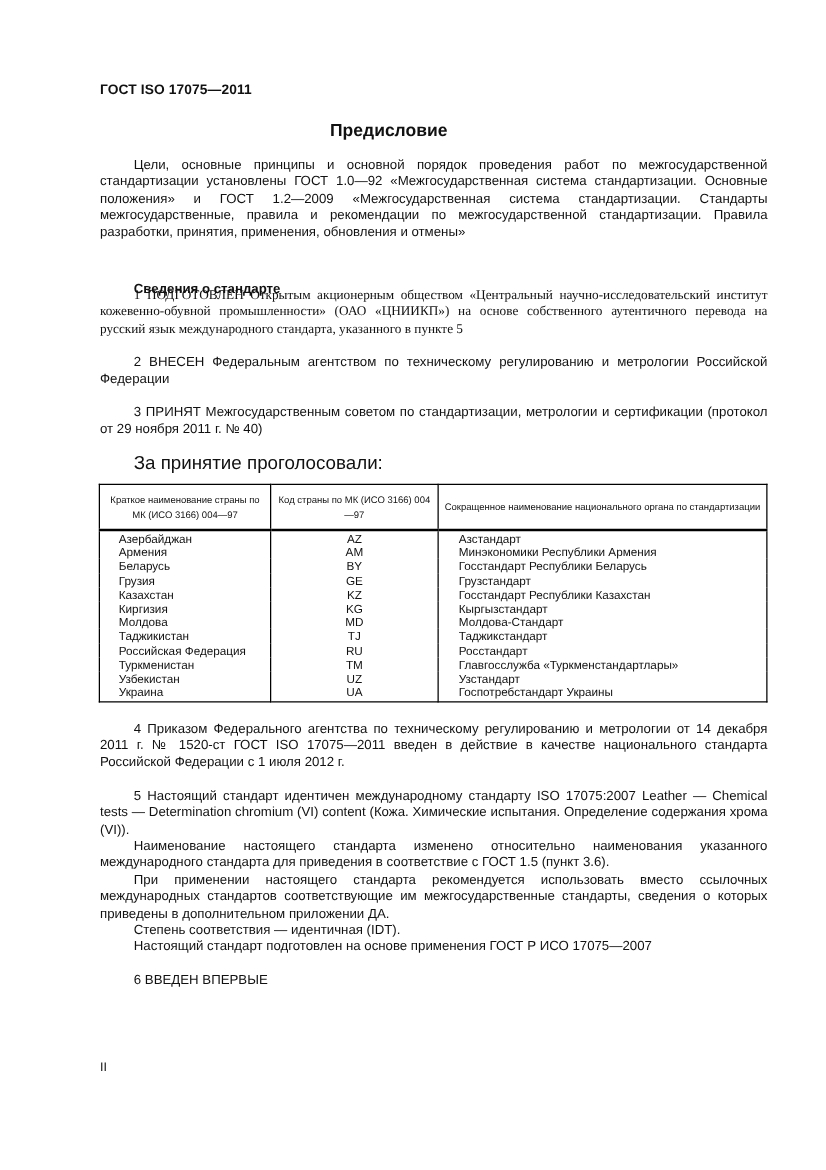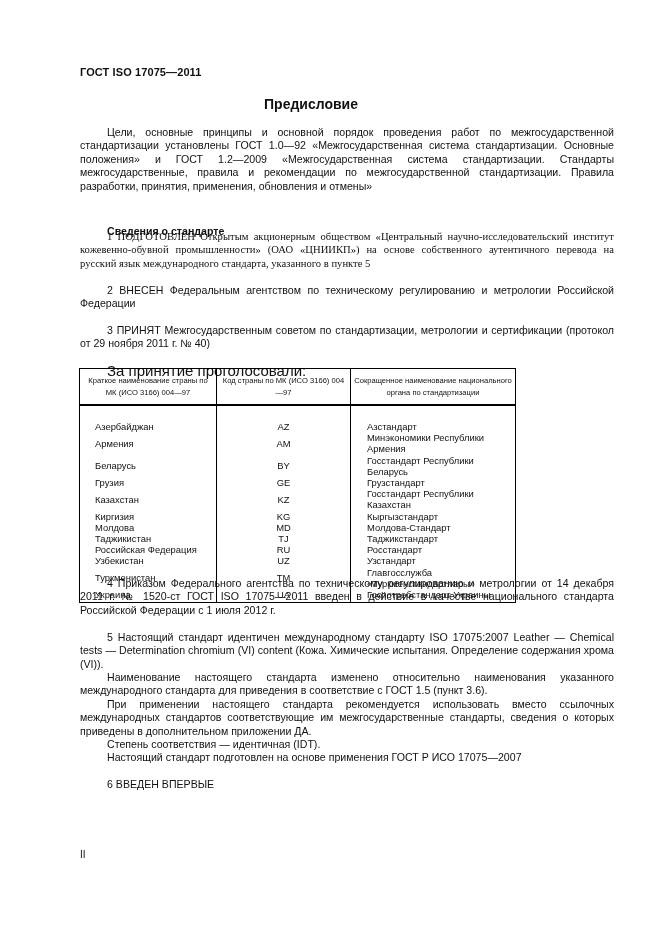--- a/index.html
+++ b/index.html
@@ -20,35 +20,35 @@
     font-size: 10.6px; line-height: 13.4px; text-align: justify;
   }
   .para.indent { text-indent: 27px; }
   .subhead {
     position: absolute; left: 107px; font-size: 10.6px; font-weight: bold; margin-top: 22px;
   }
   .plain {
     position: absolute; left: 107px; font-size: 15px;
   }
   table.vote {
-    position: absolute; left: 79px; top: 368px; width: 437px;
+    position: absolute; left: 79px; top: 387px; width: 535px;
     border-collapse: collapse; font-size: 9.4px;
   }
   table.vote th {
     font-weight: normal; font-size: 7.6px; line-height: 11.5px;
     text-align: center; vertical-align: middle; height: 35px;
     border-top: 1px solid #000; border-bottom: 2px solid #000;
     border-left: 1px solid #000; border-right: 1px solid #000;
     padding: 0 3px;
   }
   table.vote td {
     border-left: 1px solid #000; border-right: 1px solid #000;
     padding: 0; line-height: 11.2px; height: 11.2px;
   }
-  table.vote tr.first td { padding-top: 15px; }
+  table.vote tr.first td { padding-top: 0; }
   table.vote tr.last td { border-bottom: 1px solid #000; padding-bottom: 2px; }
   td.c1 { padding-left: 15px !important; width: 121px; }
   td.c2 { text-align: center; width: 133px; }
   td.c3 { padding-left: 16px !important; }
   .pagenum {
     position: absolute; left: 80px; top: 849px; font-size: 10px;
   }
 </style>
 </head>
 <body>
@@ -114,28 +114,28 @@
       <td class="c1">Таджикистан</td>
       <td class="c2">TJ</td>
       <td class="c3">Таджикстандарт</td>
     </tr>
     <tr>
       <td class="c1">Российская Федерация</td>
       <td class="c2">RU</td>
       <td class="c3">Росстандарт</td>
     </tr>
     <tr>
+      <td class="c1">Туркменистан</td>
+      <td class="c2">TM</td>
+      <td class="c3">Главгосслужба «Туркменстандартлары»</td>
+    </tr>
+    <tr>
       <td class="c1">Узбекистан</td>
       <td class="c2">UZ</td>
       <td class="c3">Узстандарт</td>
-    </tr>
-    <tr>
-      <td class="c1">Туркменистан</td>
-      <td class="c2">TM</td>
-      <td class="c3">Главгосслужба «Туркменстандартлары»</td>
     </tr>
     <tr class="last">
       <td class="c1">Украина</td>
       <td class="c2">UA</td>
       <td class="c3">Госпотребстандарт Украины</td>
     </tr>
   </tbody>
 </table>
 
 <div class="para indent" style="top:577px;">4  Приказом Федерального агентства по техническому регулированию и метрологии от 14 декабря 2011 г. № 1520-ст ГОСТ ISO 17075—2011 введен в действие в качестве национального стандарта Российской Федерации с 1 июля 2012 г.</div>

